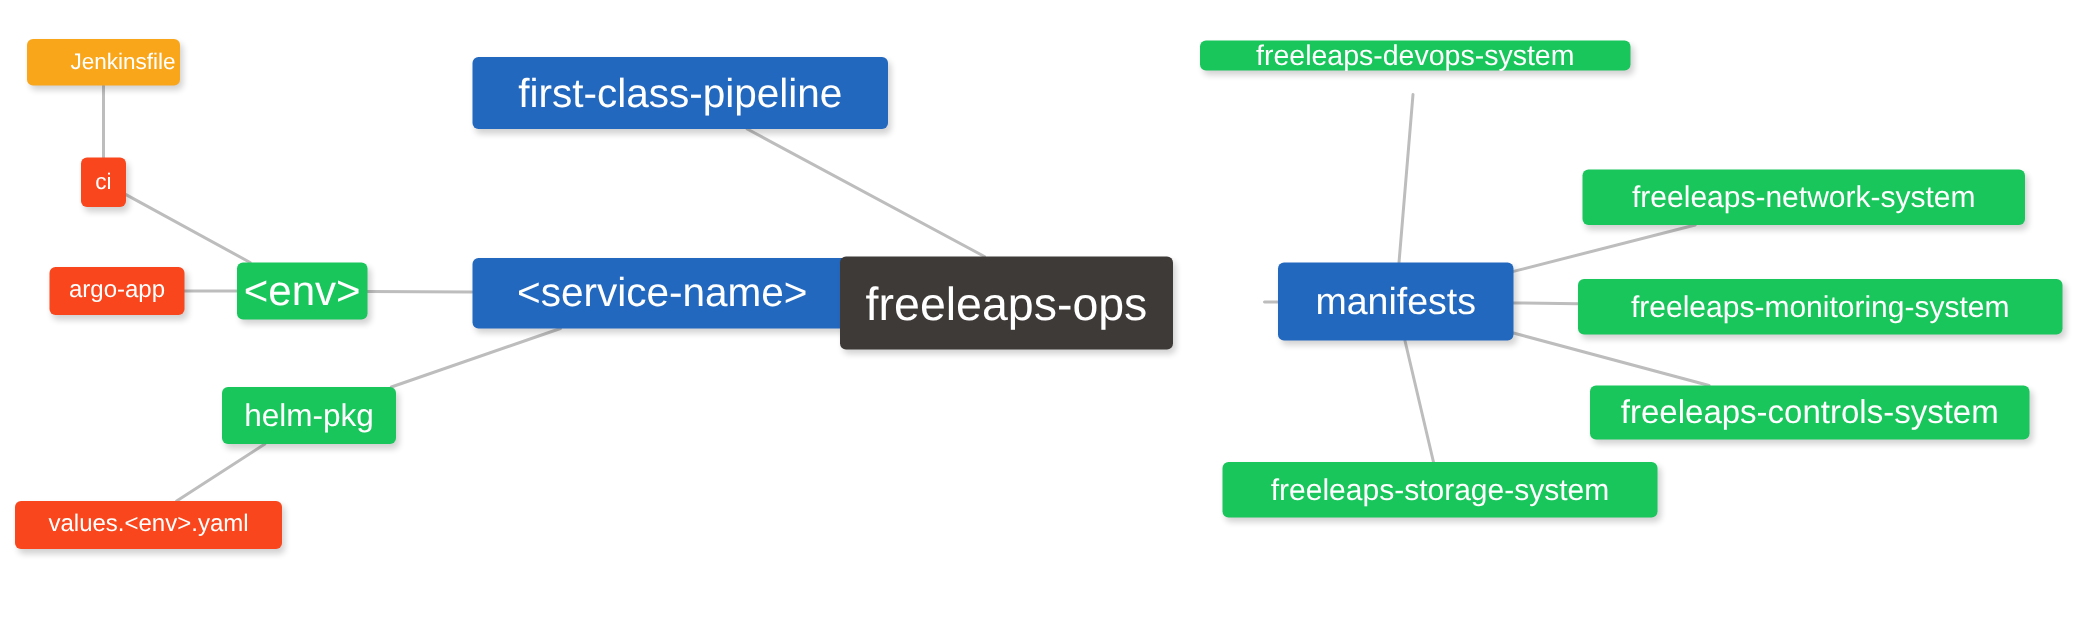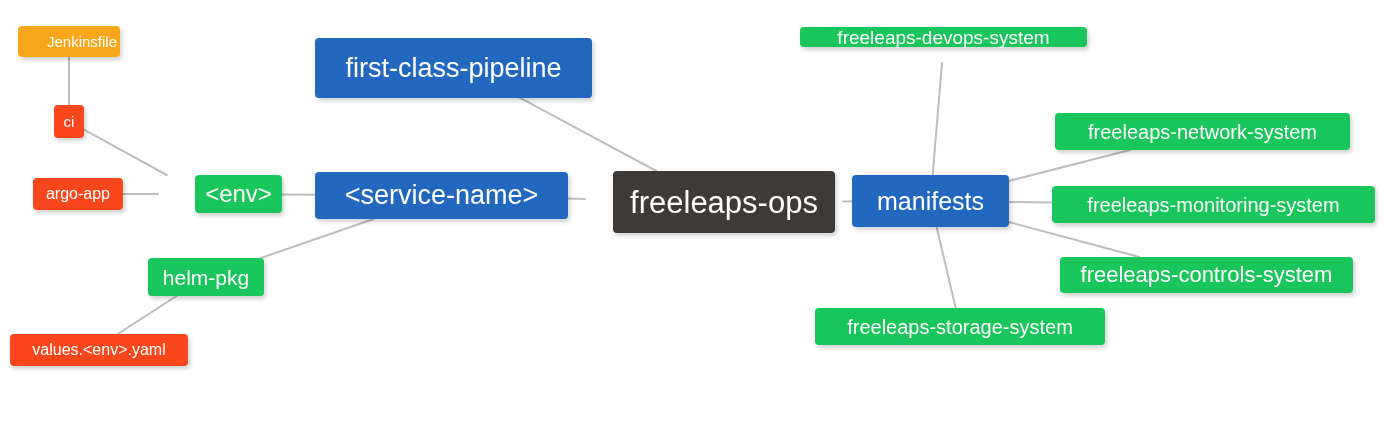--- a/index.html
+++ b/index.html
@@ -46,26 +46,26 @@
       <line x1="932.6666666666666" y1="175" x2="942" y2="63" stroke="#bdbdbd" stroke-width="2" stroke-linecap="round"></line>
       <line x1="1009" y1="180.9420955882353" x2="1130.0971223021584" y2="150" stroke="#bdbdbd" stroke-width="2" stroke-linecap="round"></line>
       <line x1="1009" y1="201.9708480565371" x2="1052" y2="202.50265017667846" stroke="#bdbdbd" stroke-width="2" stroke-linecap="round"></line>
       <line x1="1009" y1="222.04710144927537" x2="1139.3648648648648" y2="257" stroke="#bdbdbd" stroke-width="2" stroke-linecap="round"></line>
       <line x1="936.6115537848606" y1="227" x2="955.6513944223108" y2="308" stroke="#bdbdbd" stroke-width="2" stroke-linecap="round"></line>
     </svg>
   <div id="nodes">
       <div class="node n-orange" style="left: 18px; top: 26px; width: 102px; height: 31px; font-size: 15px;">Jenkinsfile</div>
       <div class="node n-red" style="left: 54px; top: 105px; width: 30px; height: 33px; font-size: 15px;">ci</div>
       <div class="node n-red" style="left: 33px; top: 178px; width: 90px; height: 32px; font-size: 16px;">argo-app</div>
-      <div class="node n-green" style="left: 158px; top: 175px; width: 87px; height: 38px; font-size: 24px; margin-left: 37px;">&lt;env&gt;</div>
+      <div class="node n-green" style="left: 158px; top: 175px; width: 87px; height: 38px; font-size: 28px;">&lt;env&gt;</div>
       <div class="node n-green" style="left: 148px; top: 258px; width: 116px; height: 38px; font-size: 21px;">helm-pkg</div>
       <div class="node n-red" style="left: 10px; top: 334px; width: 178px; height: 32px; font-size: 16px;">values.&lt;env&gt;.yaml</div>
-      <div class="node n-blue" style="left: 315px; top: 38px; width: 277px; height: 60px; font-size: 27px;">first-class-pipeline</div>
+      <div class="node n-blue" style="left: 315px; top: 38px; width: 277px; height: 48px; font-size: 27px;">first-class-pipeline</div>
       <div class="node n-blue" style="left: 315px; top: 172px; width: 253px; height: 47px; font-size: 27px;">&lt;service-name&gt;</div>
-      <div class="node n-root" style="left: 613px; top: 171px; width: 222px; height: 62px; font-size: 31px;">freeleaps-ops</div>
+      <div class="node n-root" style="left: 560px; top: 171px; width: 222px; height: 62px; font-size: 31px;">freeleaps-ops</div>
       <div class="node n-blue" style="left: 852px; top: 175px; width: 157px; height: 52px; font-size: 25px; text-align: center;">manifests</div>
       <div class="node n-green" style="left: 800px; top: 27px; width: 287px; height: 20px; font-size: 19px;">freeleaps-devops-system</div>
       <div class="node n-green" style="left: 1055px; top: 113px; width: 295px; height: 37px; font-size: 20px;">freeleaps-network-system</div>
       <div class="node n-green" style="left: 1052px; top: 186px; width: 323px; height: 37px; font-size: 20px;">freeleaps-monitoring-system</div>
       <div class="node n-green" style="left: 1060px; top: 257px; width: 293px; height: 36px; font-size: 22px;">freeleaps-controls-system</div>
       <div class="node n-green" style="left: 815px; top: 308px; width: 290px; height: 37px; font-size: 20px;">freeleaps-storage-system</div>
     </div>
 </div>
 
 </body></html>

